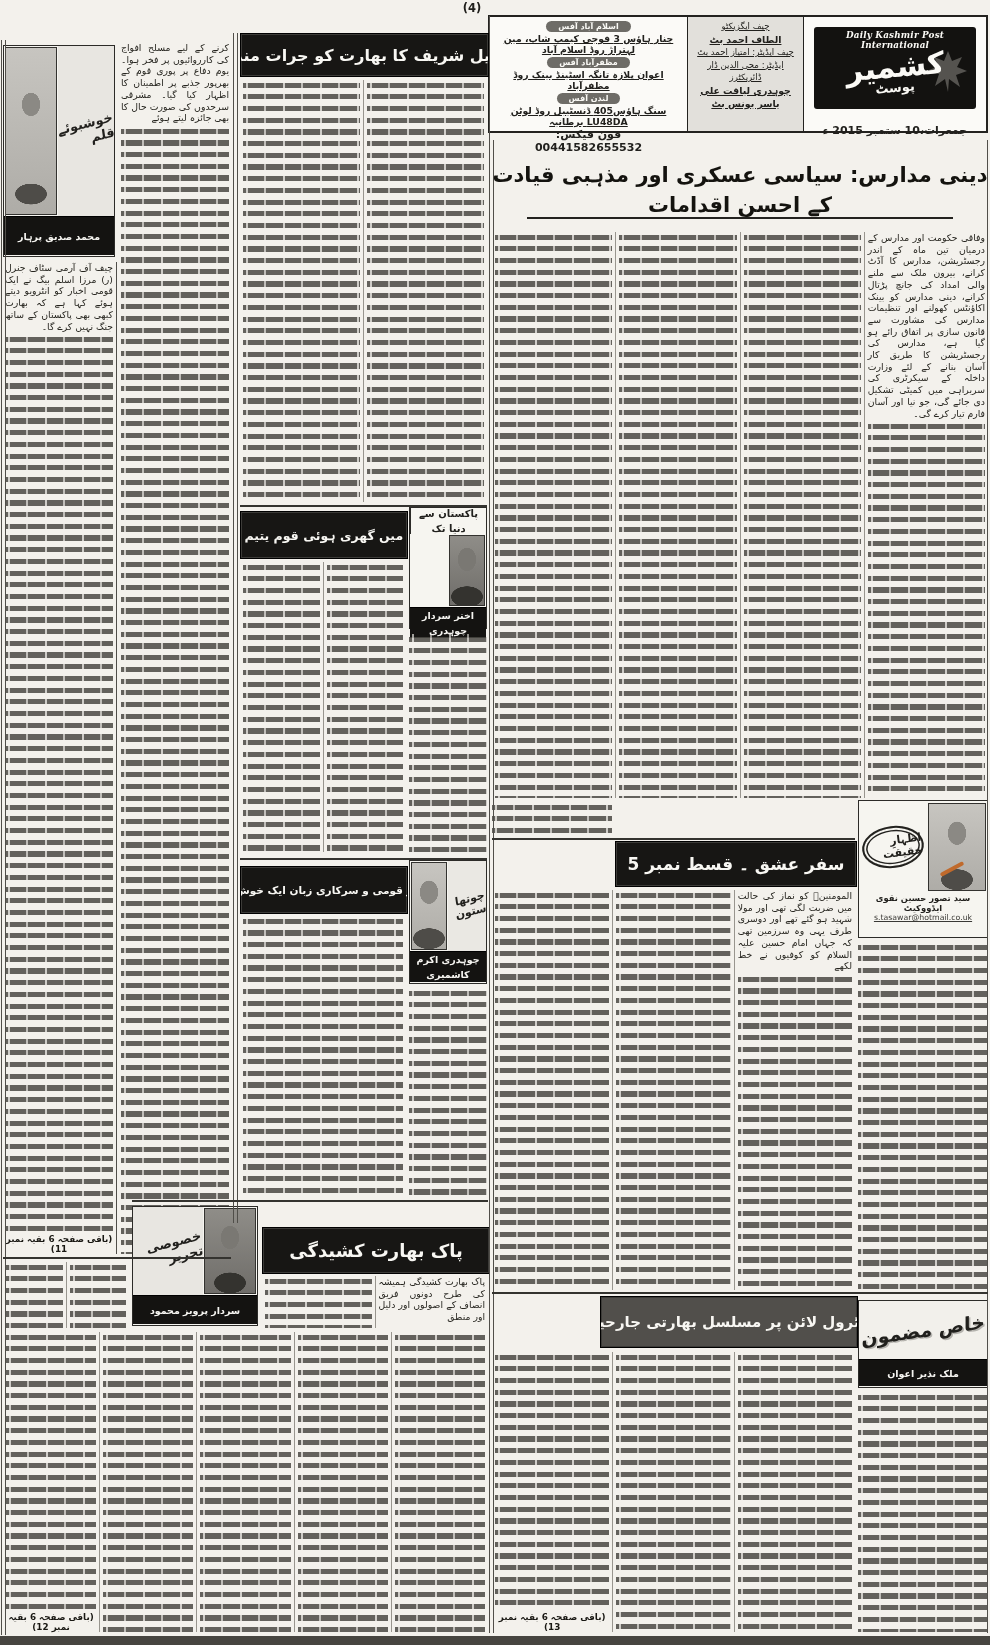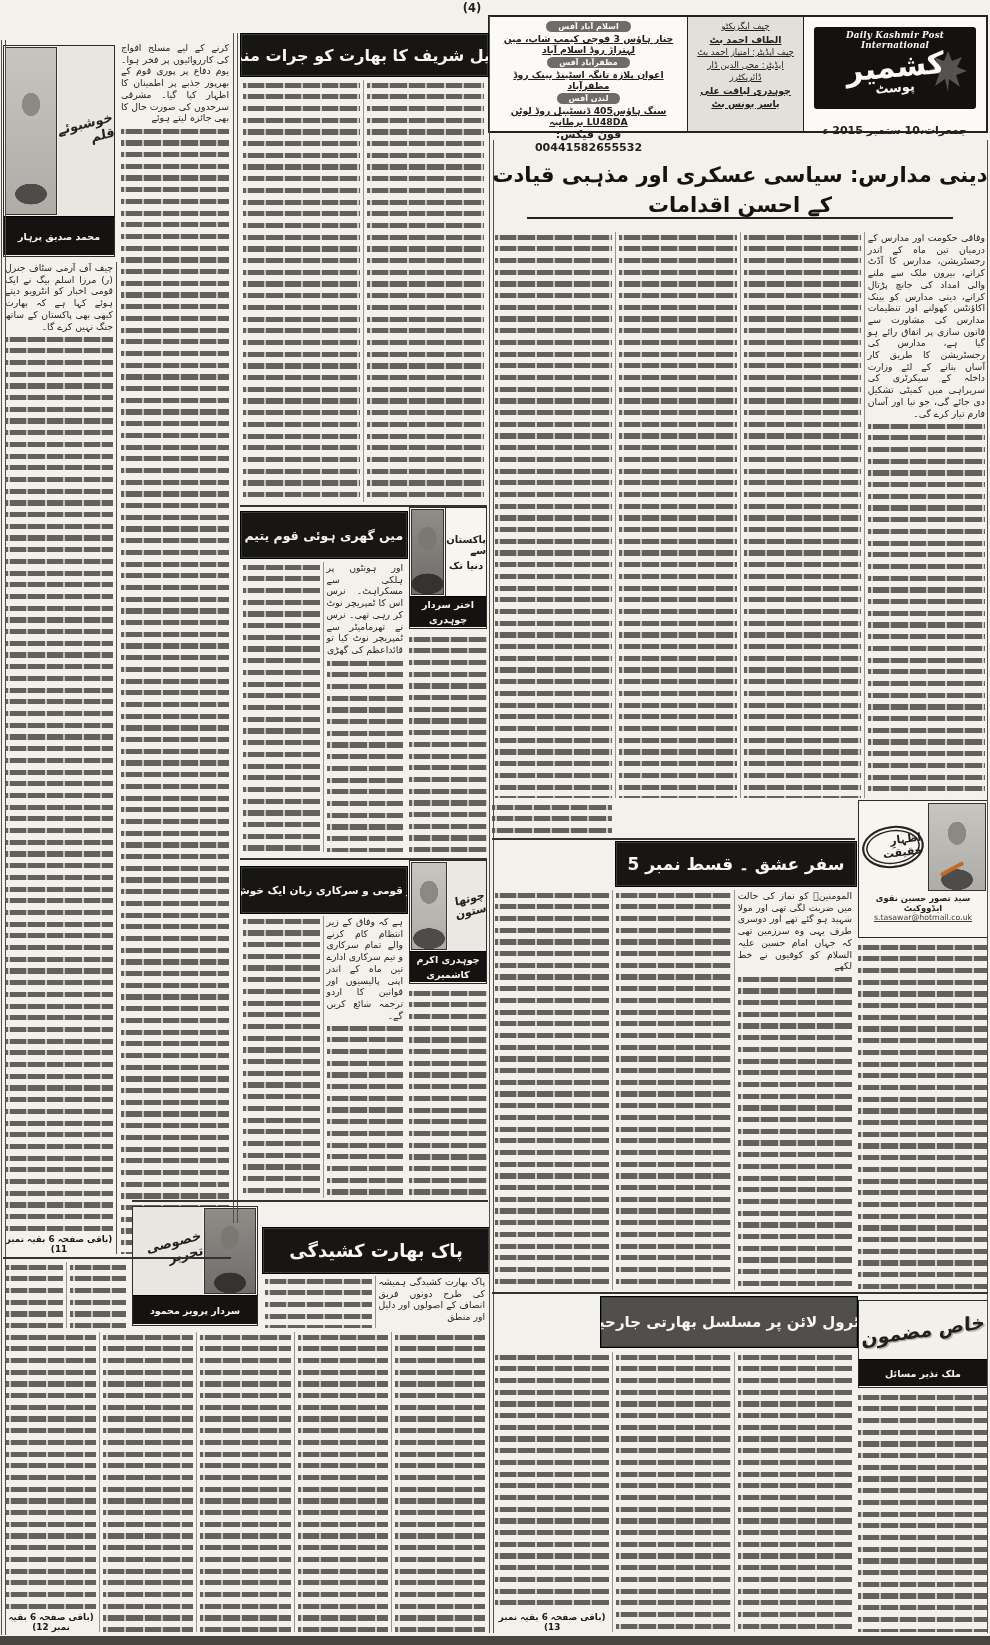--- a/index.html
+++ b/index.html
@@ -187,32 +187,31 @@
     <div class="contnote rtl">(باقی صفحہ 6 بقیہ نمبر 11)</div>
   </div>
 
   <div class="abs" style="left:119px;top:42px;width:112px;height:1212px;display:flex;flex-direction:column;padding:0 2px;box-sizing:border-box;">
     <p class="excerpt rtl">کرنے کے لیے مسلح افواج کی کارروائیوں پر فخر ہوا۔ یوم دفاع پر پوری قوم کے بھرپور جذبے پر اطمینان کا اظہار کیا گیا۔ مشرقی سرحدوں کی صورت حال کا بھی جائزہ لیتے ہوئے</p>
     <div class="fillrest sim"></div>
   </div>
 
   <div class="abs band rtl" style="left:240px;top:511px;width:166px;height:46px;font-size:12.5px;">مسائل میں گھری ہوئی قوم یتیم ہوگی!</div>
   <div class="abs colbox" style="left:409px;top:507px;width:78px;height:122px;">
-    <div style="display:flex;direction:rtl;height:88px;">
+    <div style="display:flex;direction:rtl;height:99px;flex-direction:column;">
       <div style="flex:1;display:flex;flex-direction:column;align-items:center;justify-content:center;border-left:1px solid #2c2b28;">
         <div class="rtl" style="font-weight:bold;font-size:10px;">پاکستان سے</div>
         <div class="rtl" style="font-weight:bold;font-size:10px;margin-top:4px;">دنیا تک</div>
       </div>
       <div class="photo dark" style="width:36px;height:86px;margin:1px;"></div>
     </div>
     <div class="authorbar rtl" style="height:30px;display:flex;align-items:center;justify-content:center;">اختر سردار چوہدری</div>
   </div>
   <div class="abs tregion" style="left:240px;top:562px;width:166px;height:290px;">
     <div class="tcol">
-        <p class="excerpt rtl">اور ہونٹوں پر ہلکی سے مسکراہٹ۔ نرس اس کا ٹمپریچر نوٹ کر رہی تھی۔ نرس نے تھرمامیٹر سے ٹمپریچر نوٹ کیا تو قائداعظم کی گھڑی</p>
         <div class="fillrest sim"></div>
       </div>
     <div class="tcol">
         <div class="fillrest sim"></div>
       </div>
   </div>
   <div class="abs" style="left:409px;top:634px;width:78px;height:218px;">
     <div class="sim" style="width:100%;height:100%;"></div>
   </div>
 
@@ -220,24 +219,20 @@
   <div class="abs colbox" style="left:409px;top:860px;width:78px;height:124px;">
     <div style="display:flex;direction:rtl;height:90px;">
       <div style="flex:1;display:flex;align-items:center;justify-content:center;background:#eae8e3;">
         <span class="callig rtl" style="font-size:11px;">چوتھا ستون</span>
       </div>
       <div class="photo" style="width:36px;height:88px;margin:1px;"></div>
     </div>
     <div class="authorbar rtl" style="height:30px;display:flex;align-items:center;justify-content:center;">چوہدری اکرم کاشمیری</div>
   </div>
   <div class="abs tregion" style="left:240px;top:916px;width:166px;height:282px;">
-    <div class="tcol">
-        <p class="excerpt rtl">ہے کہ وفاق کے زیر انتظام کام کرنے والے تمام سرکاری و نیم سرکاری ادارے تین ماہ کے اندر اپنی پالیسیوں اور قوانین کا اردو ترجمہ شائع کریں گے۔</p>
-        <div class="fillrest sim"></div>
-      </div>
     <div class="tcol">
         <div class="fillrest sim"></div>
       </div>
   </div>
   <div class="abs" style="left:409px;top:988px;width:78px;height:210px;">
     <div class="sim" style="width:100%;height:100%;"></div>
   </div>
 
   <div class="abs colbox" style="left:132px;top:1206px;width:126px;height:120px;">
     <div style="display:flex;direction:rtl;height:88px;">
@@ -312,21 +307,21 @@
   </div>
   <div class="abs" style="left:858px;top:942px;width:130px;height:348px;">
     <div class="sim" style="width:100%;height:100%;"></div>
   </div>
 
   <div class="abs band gray rtl" style="left:600px;top:1296px;width:256px;height:50px;font-size:15px;">کنٹرول لائن پر مسلسل بھارتی جارحیت</div>
   <div class="abs colbox" style="left:858px;top:1300px;width:130px;height:88px;">
     <div style="height:58px;display:flex;align-items:center;justify-content:center;background:#f2f0eb;">
       <span class="bigcallig rtl">خاص مضمون</span>
     </div>
-    <div class="authorbar rtl" style="height:26px;display:flex;align-items:center;justify-content:center;">ملک نذیر مسائل</div>
+    <div class="authorbar rtl" style="height:26px;display:flex;align-items:center;justify-content:center;">ملک نذیر اعوان</div>
   </div>
   <div class="abs tregion" style="left:492px;top:1352px;width:363px;height:280px;">
     <div class="tcol">
         <div class="fillrest sim"></div>
       </div>
     <div class="tcol">
         <div class="fillrest sim"></div>
       </div>
     <div class="tcol">
         <div class="fillrest sim"></div>

